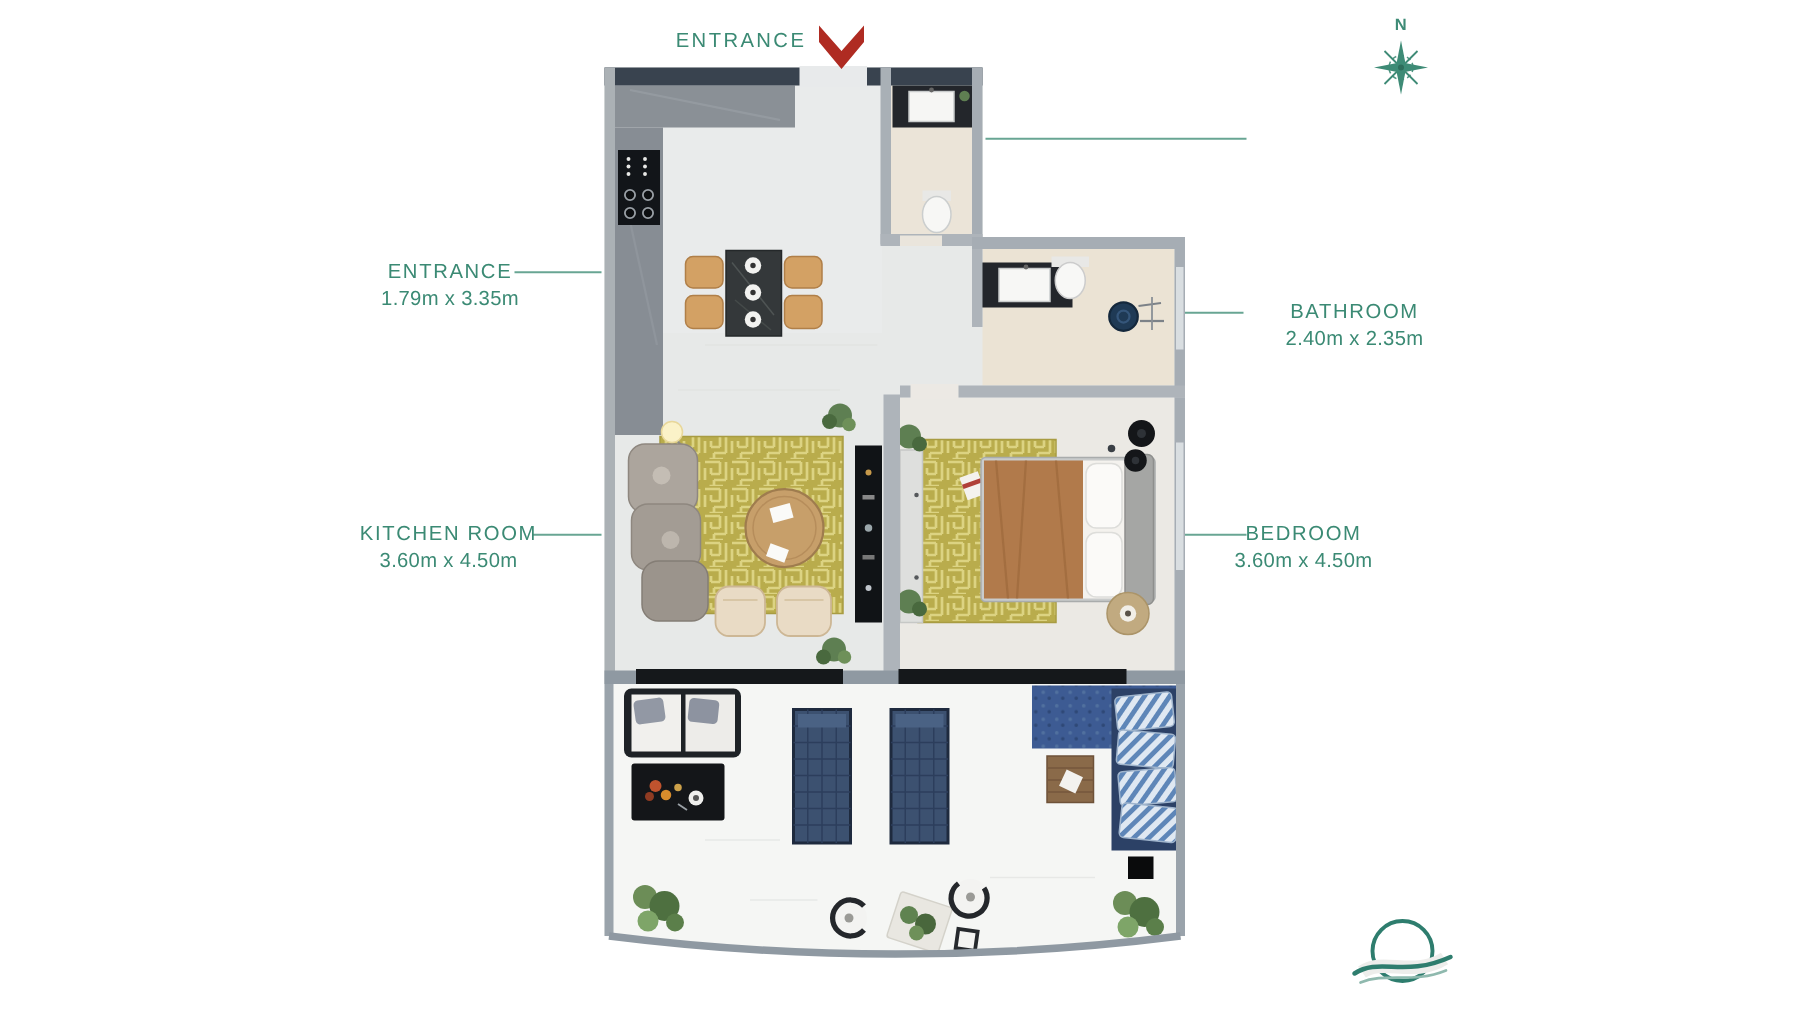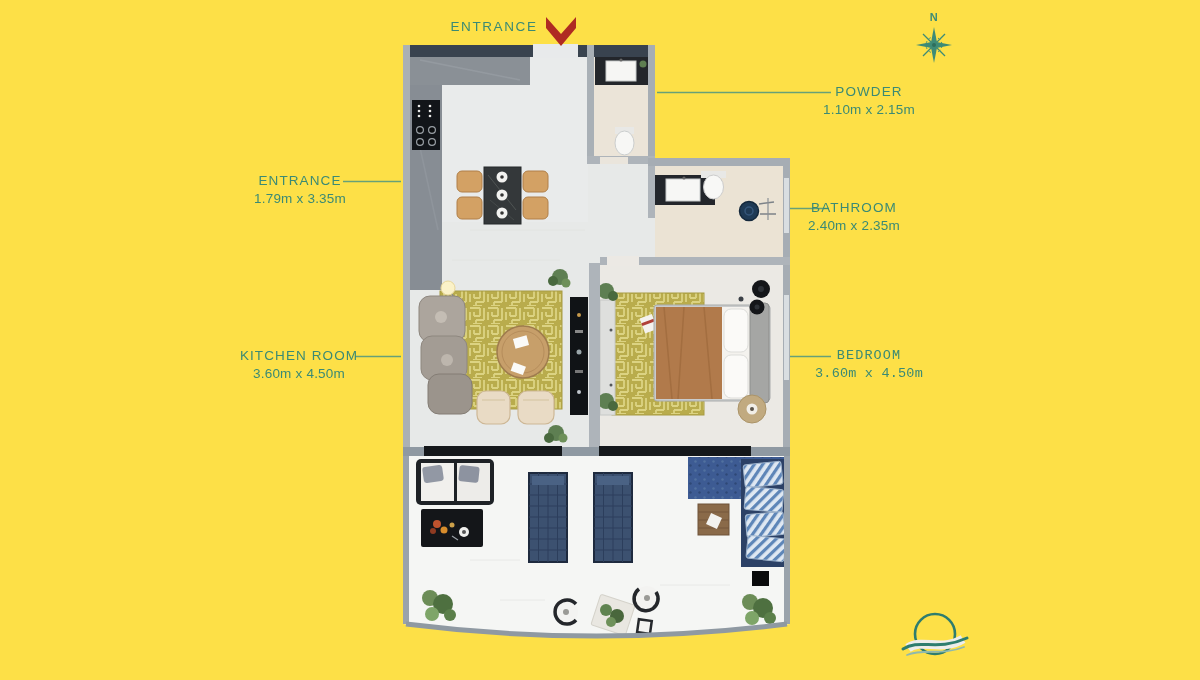--- a/index.html
+++ b/index.html
@@ -1,21 +1,21 @@
 <!DOCTYPE html>
 <html><head>
 <meta charset="utf-8">
 <style>
   html,body{margin:0;padding:0;}
   body{
     width:1200px;height:680px;overflow:hidden;
     background:#EDEDEB;
     font-family:"Liberation Sans", sans-serif;
   }
-  .canvas{position:relative;width:1200px;height:680px;background:#fde047;}
+  .canvas{position:relative;width:1200px;height:680px;background:#ffffff;}
   .plan-svg{position:absolute;left:0;top:0;width:1200px;height:680px;}
   .room-label{
     position:absolute;width:140px;text-align:center;
     color:#3B8A74;font-size:13.5px;line-height:18px;
   }
   .room-name{letter-spacing:1.1px;}
   .room-dims{letter-spacing:.2px;}
   .entrance-label{
     position:absolute;left:424px;top:19px;width:140px;text-align:center;
     color:#3B8A74;font-size:13.5px;letter-spacing:1.6px;
@@ -350,30 +350,26 @@
 <div class="room-label" style="left:230px;top:172px;">
   <div class="room-name">ENTRANCE</div>
   <div class="room-dims">1.79m x 3.35m</div>
 </div>
 
 <div class="room-label" style="left:229px;top:347px;">
   <div class="room-name">KITCHEN ROOM</div>
   <div class="room-dims">3.60m x 4.50m</div>
 </div>
 
-<div class="room-label" style="left:799px;top:83px;">
-  <div class="room-name">POWDER</div>
-  <div class="room-dims">1.10m x 2.15m</div>
-</div>
-
-<div class="room-label" style="left:784px;top:199px;">
+
+<div class="room-label" style="left:833px;top:199px;">
   <div class="room-name">BATHROOM</div>
   <div class="room-dims">2.40m x 2.35m</div>
 </div>
 
-<div class="room-label" style="left:799px;top:347px;font-family:Liberation Mono, monospace;">
+<div class="room-label" style="left:799px;top:347px;">
   <div class="room-name">BEDROOM</div>
   <div class="room-dims">3.60m x 4.50m</div>
 </div>
 
 <div class="compass-n">N</div>
 
 </div>
 
 </body></html>

